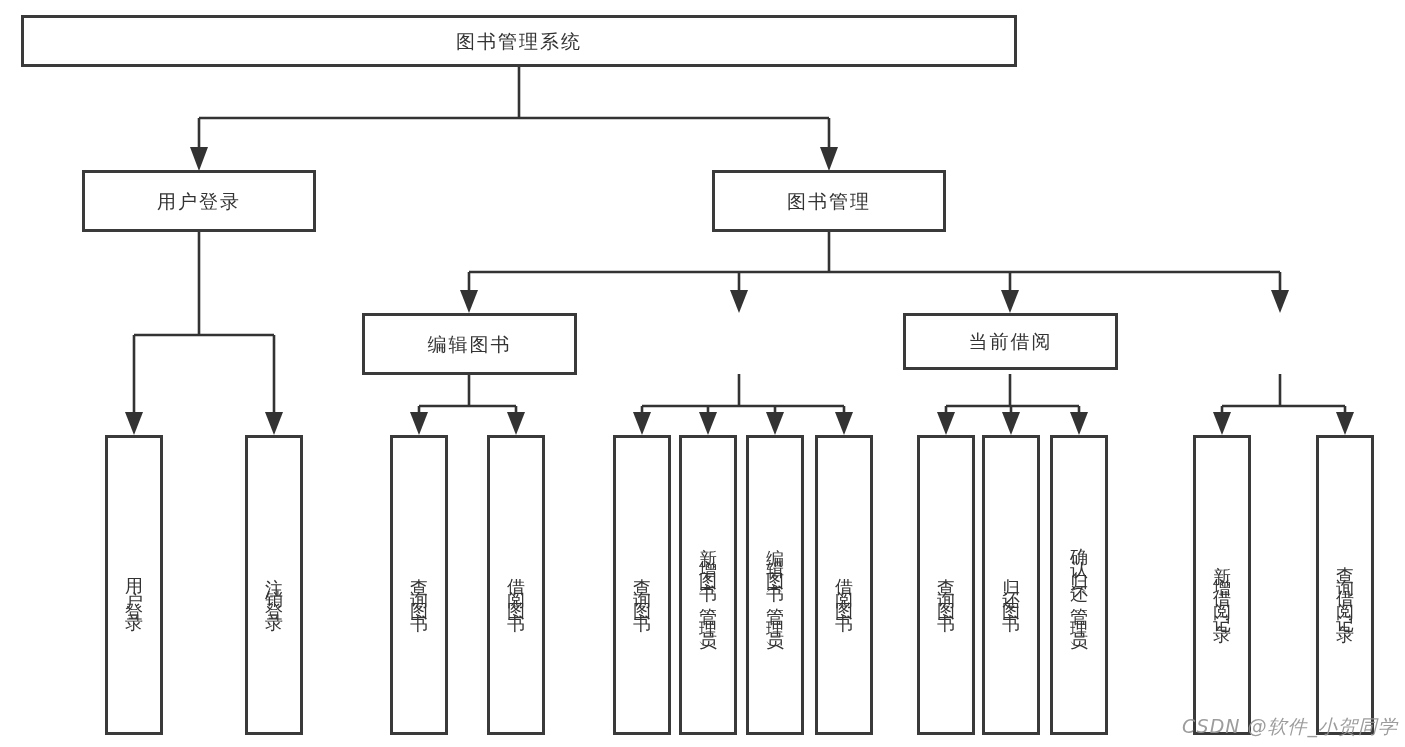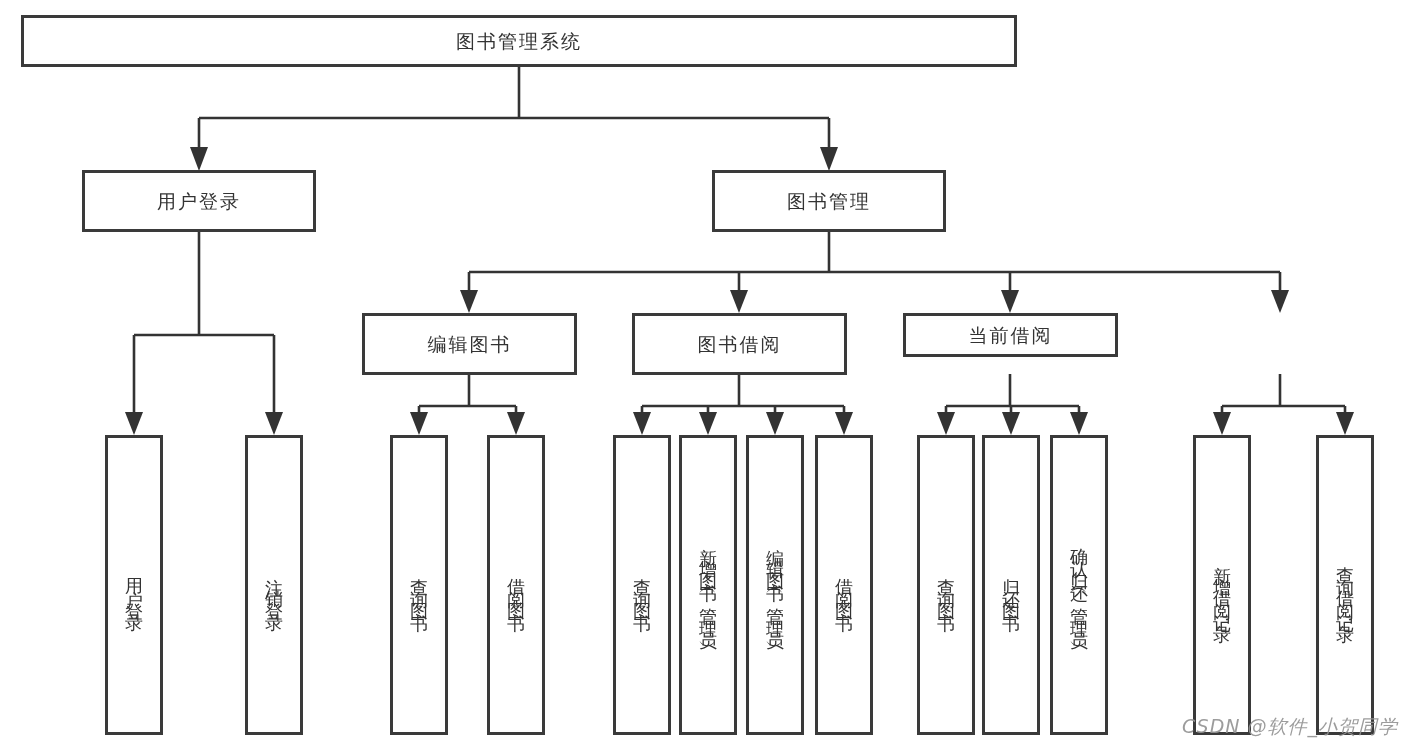--- a/index.html
+++ b/index.html
@@ -135,22 +135,21 @@
       <polygon points="1336,412 1354,412 1345,435"></polygon>
     </g>
   </svg>
 
   <div class="box h" style="left:21px; top:15px; width:996px; height:52px;">图书管理系统</div>
 
   <div class="box h" style="left:82px; top:170px; width:234px; height:62px;">用户登录</div>
   <div class="box h" style="left:712px; top:170px; width:234px; height:62px;">图书管理</div>
 
   <div class="box h" style="left:362px; top:313px; width:215px; height:62px;">编辑图书</div>
-  <div class="box h" style="left:632px; top:313px; width:215px; height:62px;">图书借阅</div>
-  <div class="box h" style="left:903px; top:313px; width:215px; height:44px;">当前借阅</div>
+  <div class="box h" style="left:903px; top:313px; width:215px; height:57px;">当前借阅</div>
 
   <div class="box v" style="left:105px; top:435px; width:58px; height:300px;">用户登录</div>
   <div class="box v" style="left:245px; top:435px; width:58px; height:300px;">注销登录</div>
 
   <div class="box v" style="left:390px; top:435px; width:58px; height:300px;">查询图书</div>
   <div class="box v" style="left:487px; top:435px; width:58px; height:300px;">借阅图书</div>
 
   <div class="box v" style="left:613px; top:435px; width:58px; height:300px;">查询图书</div>
   <div class="box v" style="left:679px; top:435px; width:58px; height:300px;">新增图书（管理员）</div>
   <div class="box v" style="left:746px; top:435px; width:58px; height:300px;">编辑图书（管理员）</div>

